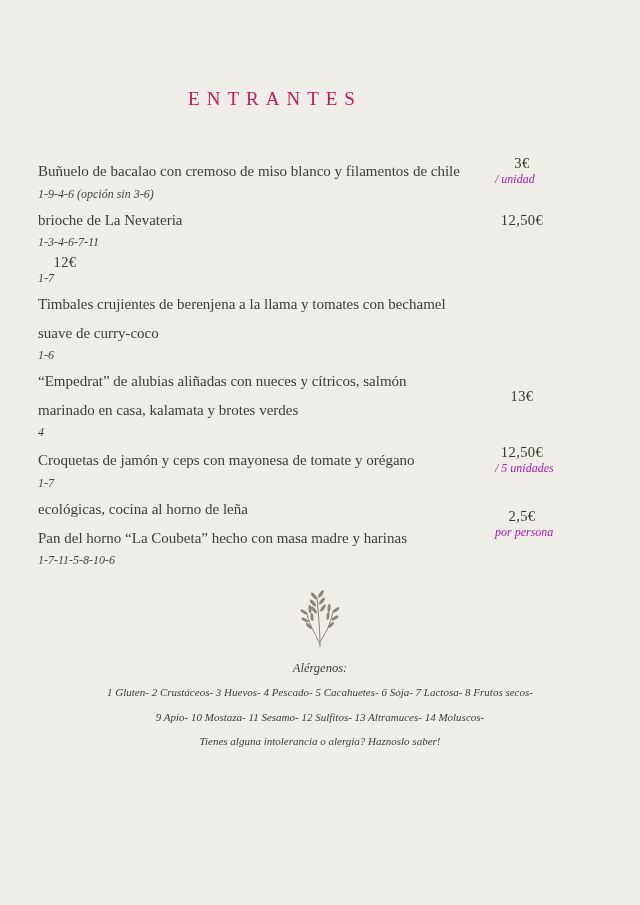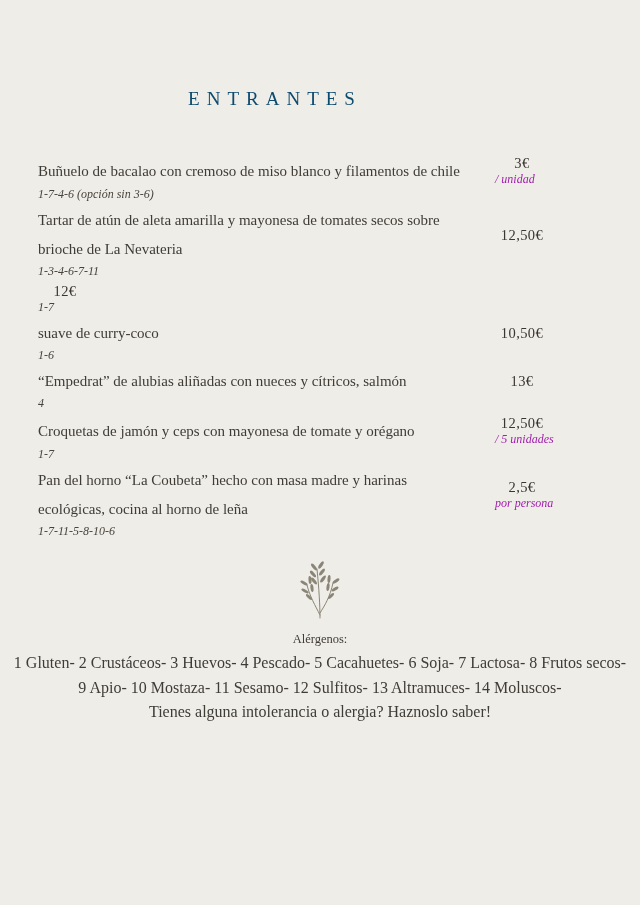--- a/index.html
+++ b/index.html
@@ -13,21 +13,21 @@
     padding:88px 0 0 38px;
     overflow:hidden;
   }
   .title{
     width:474px;
     margin:0 0 45px 0;
     text-align:center;
     font-size:19px;
     font-weight:normal;
     letter-spacing:7px;
-    color:#0c4a6e;
+    color:#be185d;
   }
   .items{width:602px;}
   .item{margin-bottom:2px;}
   .item-row{display:flex;align-items:center;}
   .dish-name{flex:1 1 auto;max-width:457px;}
   .name-line{
     font-size:15px;
     line-height:29px;
     white-space:nowrap;
   }
@@ -58,24 +58,25 @@
   .decoration{
     margin-left:-38px;
     width:640px;
     text-align:center;
     margin-top:14px;
   }
   .footer{
     margin-left:-38px;
     width:640px;
     text-align:center;
+    font-style:italic;
     margin-top:4px;
   }
   .footer-heading{font-size:12.5px;line-height:24px;}
-  .footer-line{font-size:16px;line-height:24.5px;}
+  .footer-line{font-size:11px;line-height:24.5px;}
 </style>
 </head>
 <body>
 
 <div class="page">
 
   <h1 class="title">ENTRANTES</h1>
 
   <div class="items">
 
@@ -83,27 +84,26 @@
       <div class="item-row">
         <div class="dish-name">
           <div class="name-line">Buñuelo de bacalao con cremoso de miso blanco y filamentos de chile</div>
 
         </div>
         <div class="price-block">
           <div class="price-value">3€</div>
           <div class="price-note">/ unidad</div>
         </div>
       </div>
-      <div class="allergens">1-7-4-6 (opción sin 3-6)</div>
-    </div>
-
-    <div class="item">
-      <div class="item-row">
-        <div class="dish-name">
-          <div class="name-line">Tartar de atún de aleta amarilla y mayonesa de tomates secos sobre</div>
+      <div class="allergens">1-9-4-6 (opción sin 3-6)</div>
+    </div>
+
+    <div class="item">
+      <div class="item-row">
+        <div class="dish-name">
           <div class="name-line">brioche de La Nevateria</div>
         </div>
         <div class="price-block">
           <div class="price-value">12,50€</div>
 
         </div>
       </div>
       <div class="allergens">1-3-4-6-7-11</div>
     </div>
 
@@ -113,35 +113,33 @@
           <div class="price-value">12€</div>
 
         </div>
       </div>
       <div class="allergens">1-7</div>
     </div>
 
     <div class="item">
       <div class="item-row">
         <div class="dish-name">
+          <div class="name-line">Timbales crujientes de berenjena a la llama y tomates con bechamel</div>
           <div class="name-line">suave de curry-coco</div>
         </div>
-        <div class="price-block">
-          <div class="price-value">10,50€</div>
-
-        </div>
       </div>
       <div class="allergens">1-6</div>
     </div>
 
 
     <div class="item">
       <div class="item-row">
         <div class="dish-name">
           <div class="name-line">“Empedrat” de alubias aliñadas con nueces y cítricos, salmón</div>
+          <div class="name-line">marinado en casa, kalamata y brotes verdes</div>
         </div>
         <div class="price-block">
           <div class="price-value">13€</div>
 
         </div>
       </div>
       <div class="allergens">4</div>
     </div>
 
     <div class="item">
@@ -154,22 +152,22 @@
           <div class="price-value">12,50€</div>
           <div class="price-note">/ 5 unidades</div>
         </div>
       </div>
       <div class="allergens">1-7</div>
     </div>
 
     <div class="item">
       <div class="item-row">
         <div class="dish-name">
+          <div class="name-line">ecológicas, cocina al horno de leña</div>
           <div class="name-line">Pan del horno “La Coubeta” hecho con masa madre y harinas</div>
-          <div class="name-line">ecológicas, cocina al horno de leña</div>
         </div>
         <div class="price-block">
           <div class="price-value">2,5€</div>
           <div class="price-note">por persona</div>
         </div>
       </div>
       <div class="allergens">1-7-11-5-8-10-6</div>
     </div>
 
   </div>

